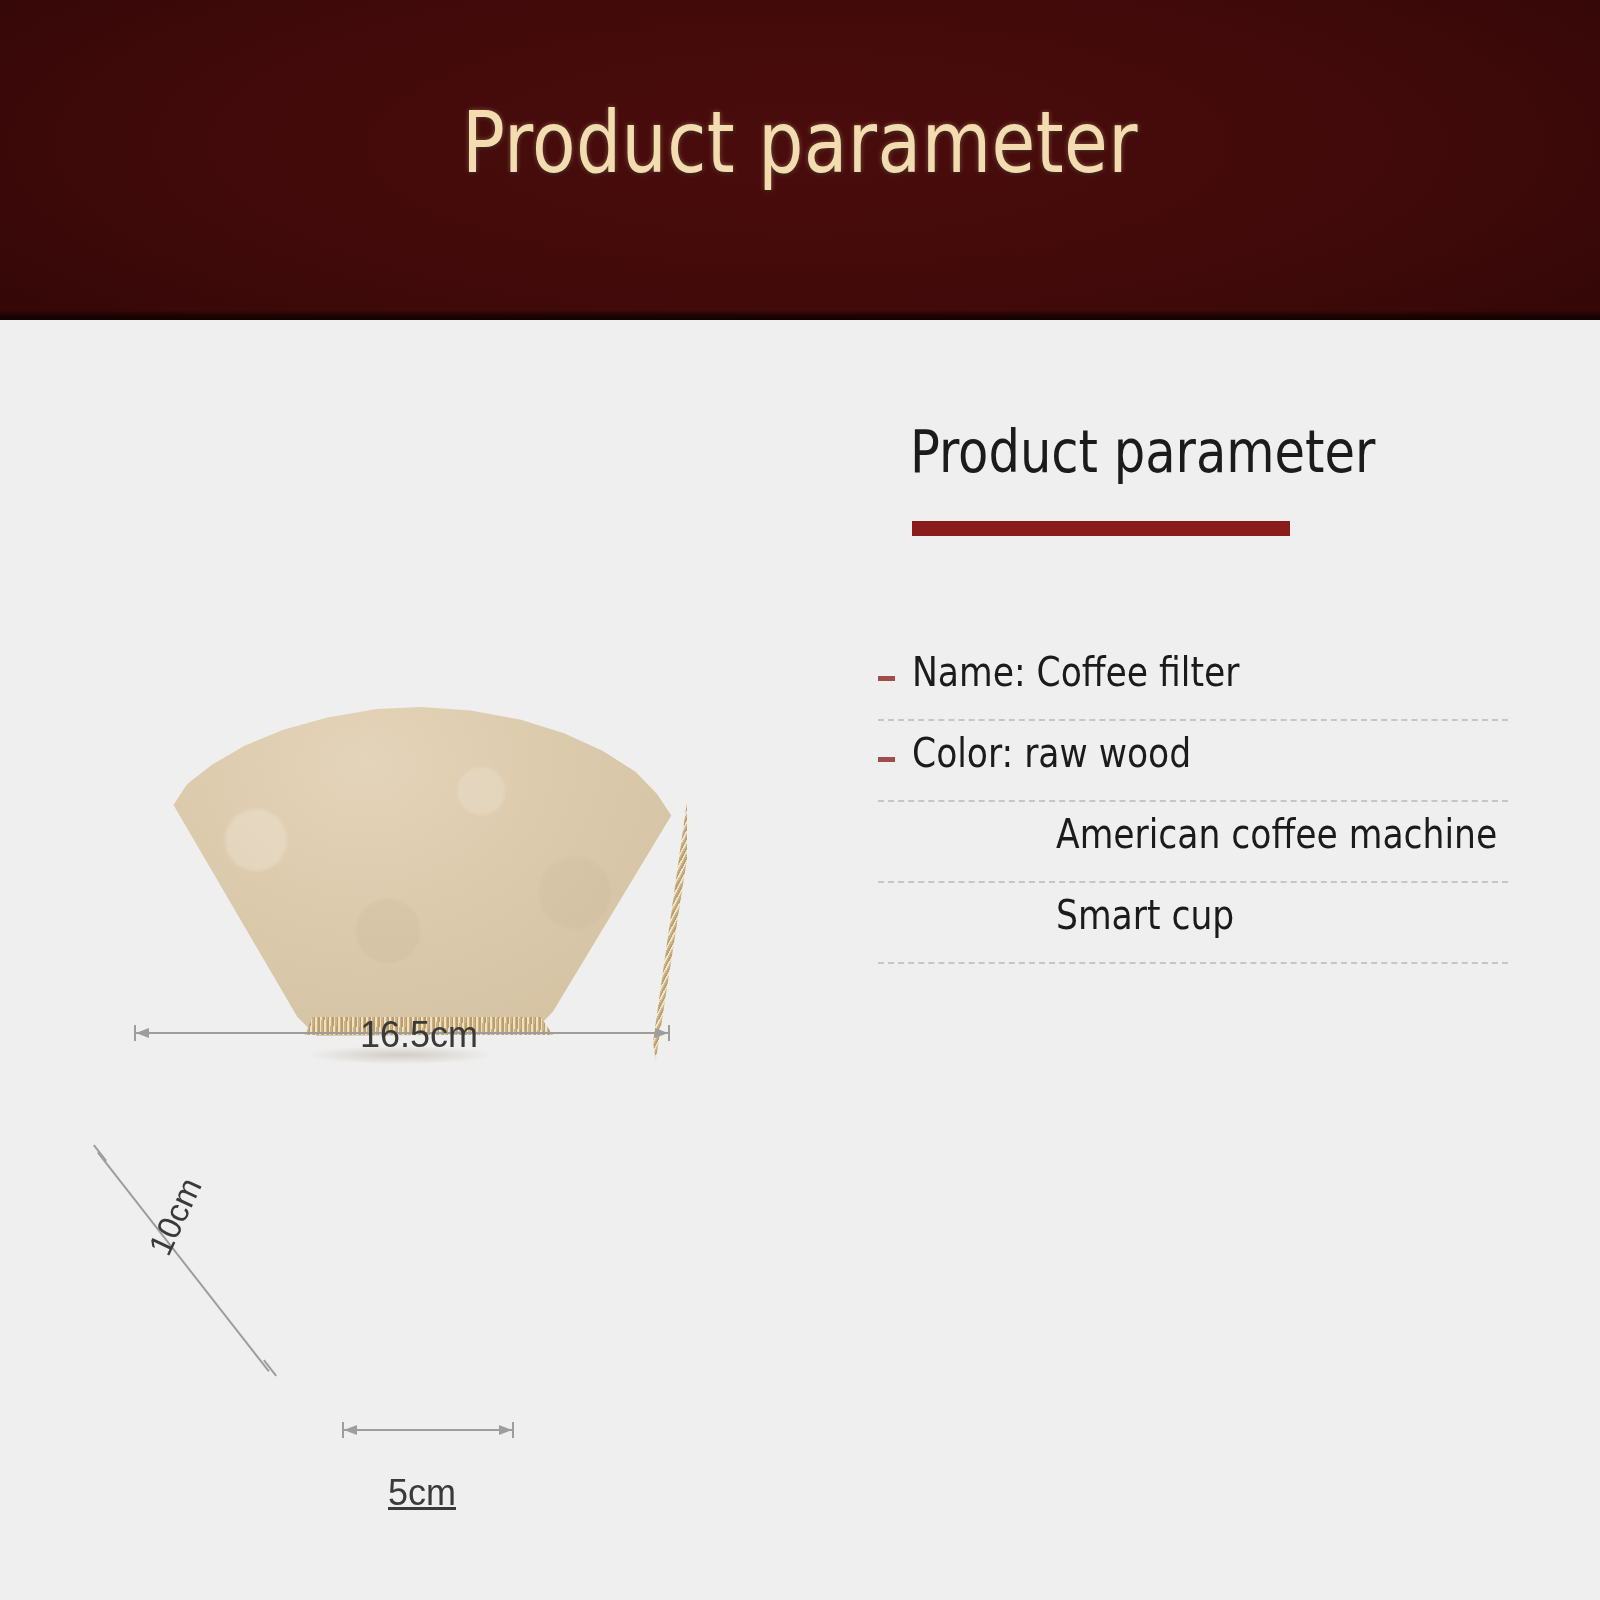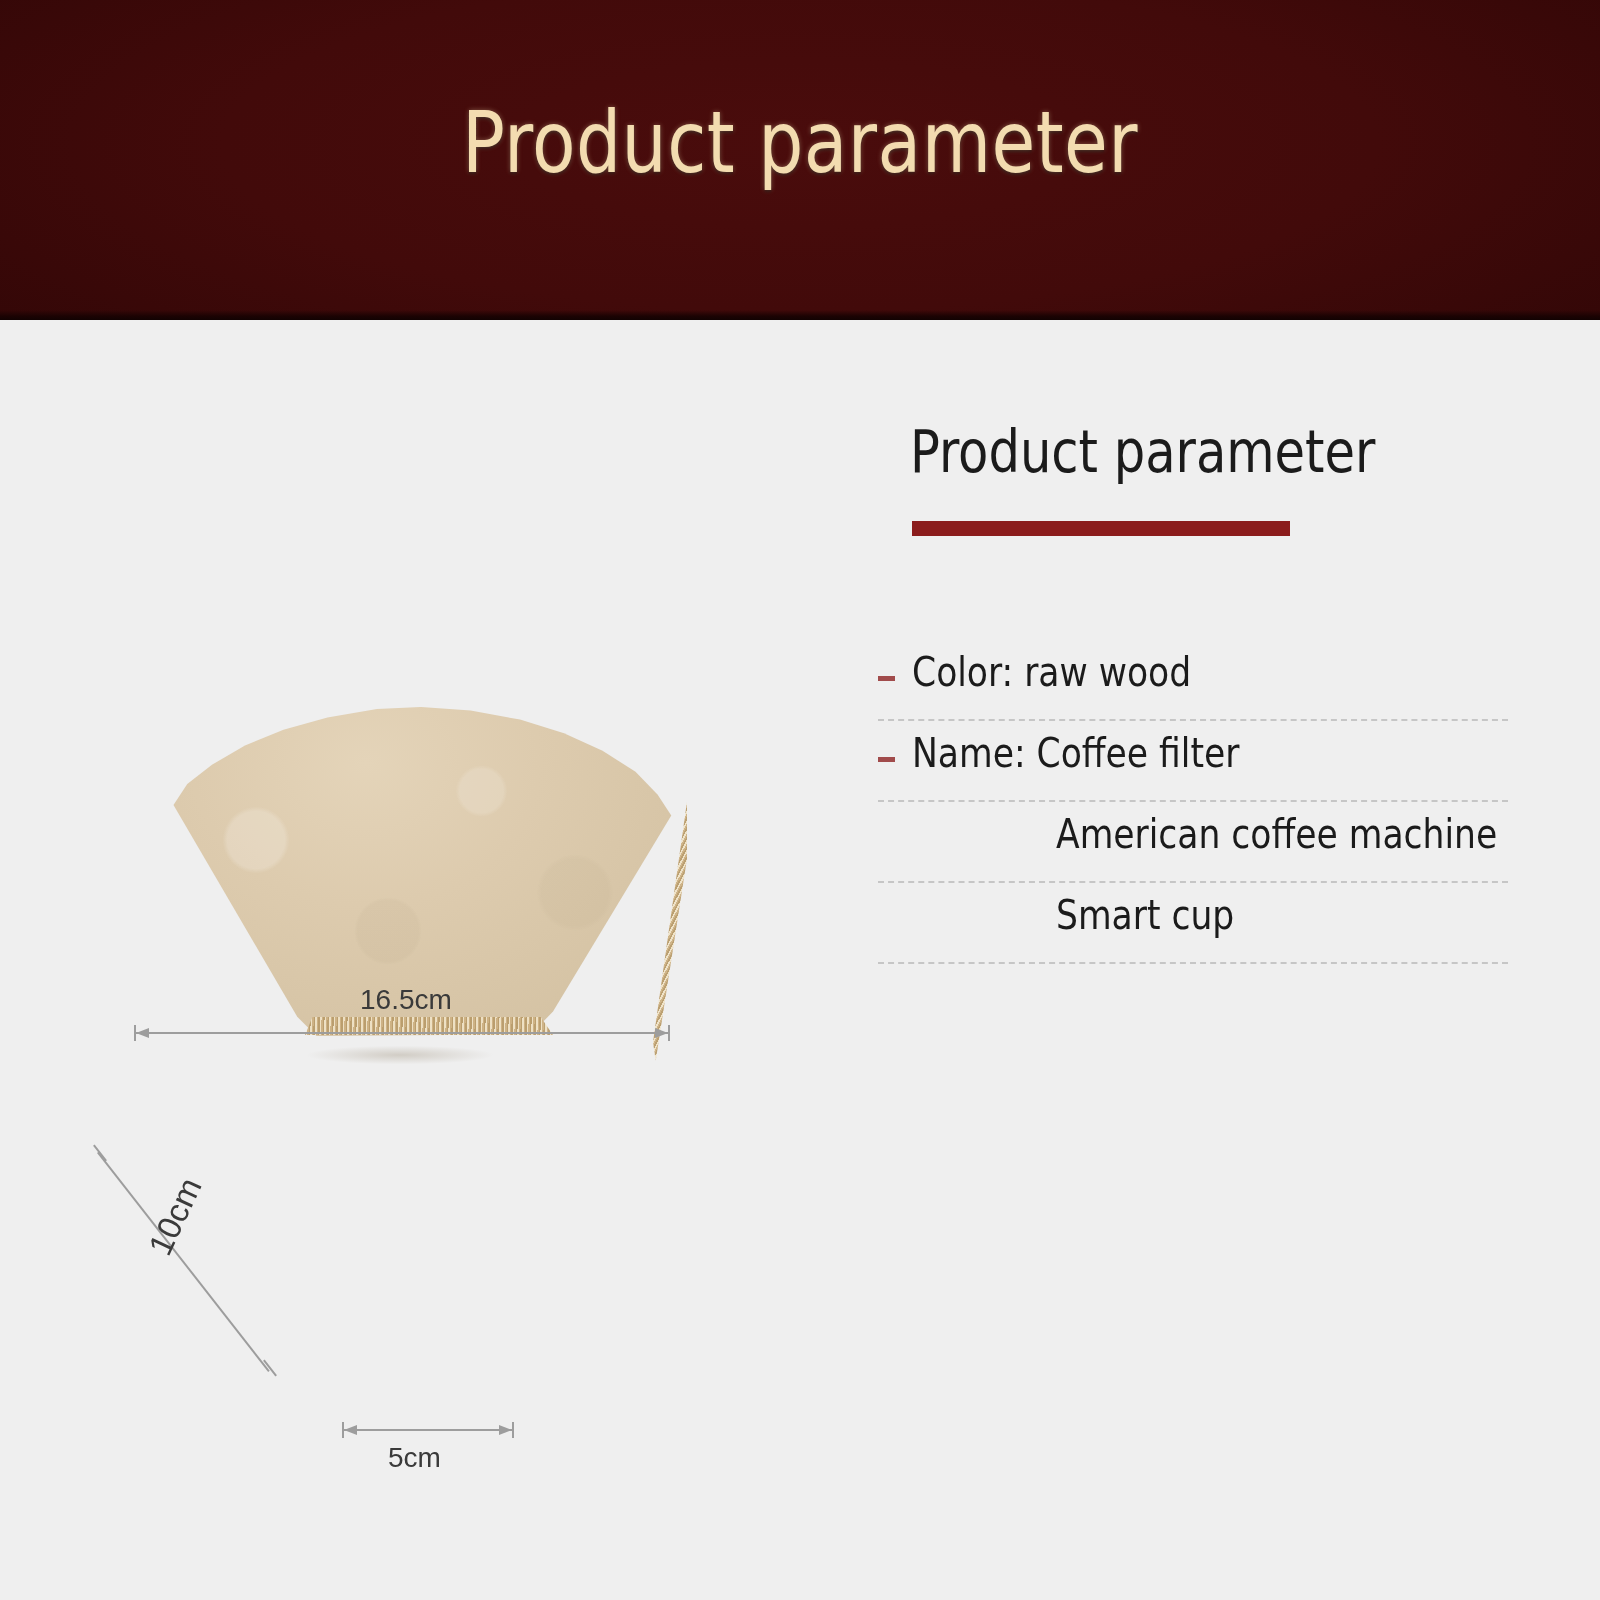--- a/index.html
+++ b/index.html
@@ -113,30 +113,31 @@
   .dim-cap{
     position:absolute;width:2px;height:16px;background:#9d9d9d;top:-7px;
   }
   .dim-arrow-l,.dim-arrow-r{
     position:absolute;top:-4px;width:0;height:0;
     border-top:5px solid transparent;border-bottom:5px solid transparent;
   }
   .dim-arrow-l{left:2px;border-right:13px solid #9d9d9d;}
   .dim-arrow-r{right:2px;border-left:13px solid #9d9d9d;}
   .dim-label{
-    position:absolute;color:#3a3a3a;font-size:28px;white-space:nowrap;
+    position:absolute;color:#3a3a3a;font-size:36px;white-space:nowrap;
     font-family:"Liberation Sans","DejaVu Sans",sans-serif;
+    margin-top:30px;
   }
 
   
   .dim-top{left:134px;top:712px;width:536px;}
   .dim-top-label{left:360px;top:664px;}
   
   .dim-bottom{left:342px;top:1109px;width:172px;}
-  .dim-bottom-label{left:388px;top:1122px;}
+  .dim-bottom-label{left:388px;top:1122px;text-decoration:underline;}
   
   .dim-diag-wrap{
     position:absolute;left:97px;top:833px;width:230px;height:265px;
   }
   .dim-diag-line{
     position:absolute;left:0;top:0;width:2px;height:278px;background:#9d9d9d;
     transform-origin:top left;transform:rotate(-38deg) translateX(0);
   }
   .dim-diag-cap-top{
     position:absolute;left:-7px;top:-1px;width:20px;height:2px;background:#9d9d9d;
@@ -242,26 +243,26 @@
 
   <div class="spec-pane">
 
     <div class="spec-title">Product parameter</div>
     <div class="spec-underline"></div>
 
     <div class="spec-list">
 
       <div class="spec-row">
         <div class="spec-bullet"></div>
-        <div class="spec-text">Color: raw wood</div>
+        <div class="spec-text">Name: Coffee filter</div>
       </div>
 
       <div class="spec-row">
         <div class="spec-bullet"></div>
-        <div class="spec-text">Name: Coffee filter</div>
+        <div class="spec-text">Color: raw wood</div>
       </div>
 
 
 
 
       <div class="spec-row sub">
         <div class="spec-text indented">American coffee machine</div>
       </div>
 
       <div class="spec-row last">

